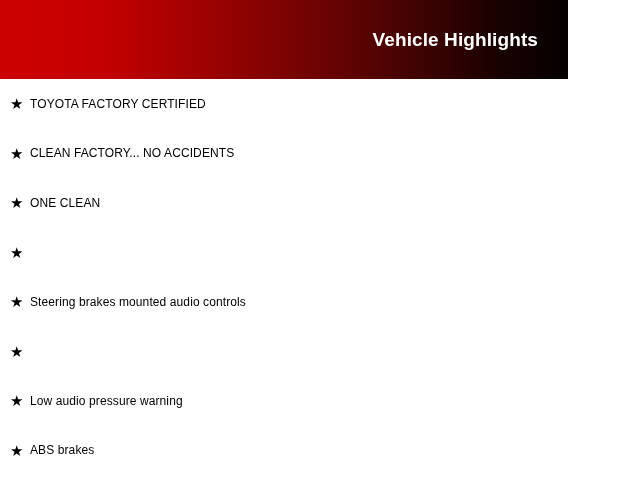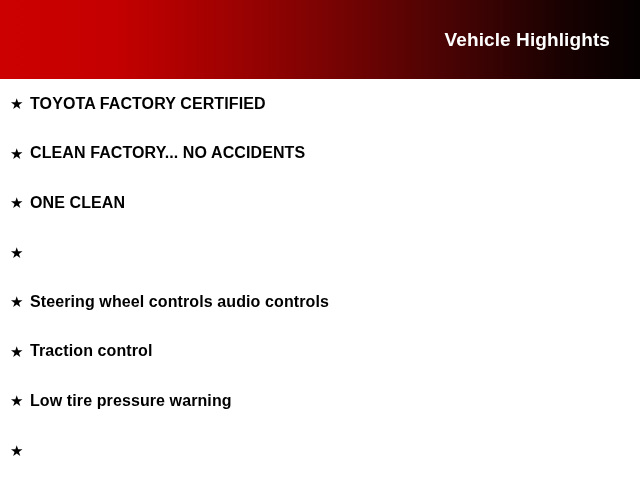--- a/index.html
+++ b/index.html
@@ -19,21 +19,21 @@
     width: 640px;
     height: 480px;
     background: #ffffff;
   }
 
   
   #header-banner {
     position: absolute;
     left: 0;
     top: 0;
-    width: 640px;
+    width: 568px;
     height: 79px;
     background: linear-gradient(to right,
                 #cc0000 0%,
                 #c40000 18%,
                 #9a0202 38%,
                 #6e0303 56%,
                 #3f0303 74%,
                 #190101 88%,
                 #050101 100%);
     box-sizing: border-box;
@@ -72,22 +72,22 @@
     display: inline-block;
     width: 20px;
     flex: 0 0 20px;
     color: #000000;
     font-size: 15px;
     line-height: 1;
     text-align: left;
   }
   .highlight-label {
     color: #000000;
-    font-size: 16px;
-    font-weight: bold;
+    font-size: 12px;
+    font-weight: normal;
     line-height: 20px;
     white-space: nowrap;
     letter-spacing: 0.1px;
   }
 </style>
 </head>
 <body>
 
 <div id="page">
 
@@ -111,32 +111,32 @@
       <span class="highlight-bullet">★</span>
       <span class="highlight-label">ONE CLEAN</span>
     </li>
 
     <li class="highlight-item">
       <span class="highlight-bullet">★</span>
     </li>
 
     <li class="highlight-item">
       <span class="highlight-bullet">★</span>
-      <span class="highlight-label">Steering wheel controls audio controls</span>
+      <span class="highlight-label">Steering brakes mounted audio controls</span>
     </li>
 
     <li class="highlight-item">
       <span class="highlight-bullet">★</span>
-      <span class="highlight-label">Traction control</span>
     </li>
 
     <li class="highlight-item">
       <span class="highlight-bullet">★</span>
-      <span class="highlight-label">Low tire pressure warning</span>
+      <span class="highlight-label">Low audio pressure warning</span>
     </li>
 
     <li class="highlight-item">
       <span class="highlight-bullet">★</span>
+      <span class="highlight-label">ABS brakes</span>
     </li>
 
   </ul>
 
 </div>
 
 </body></html>

